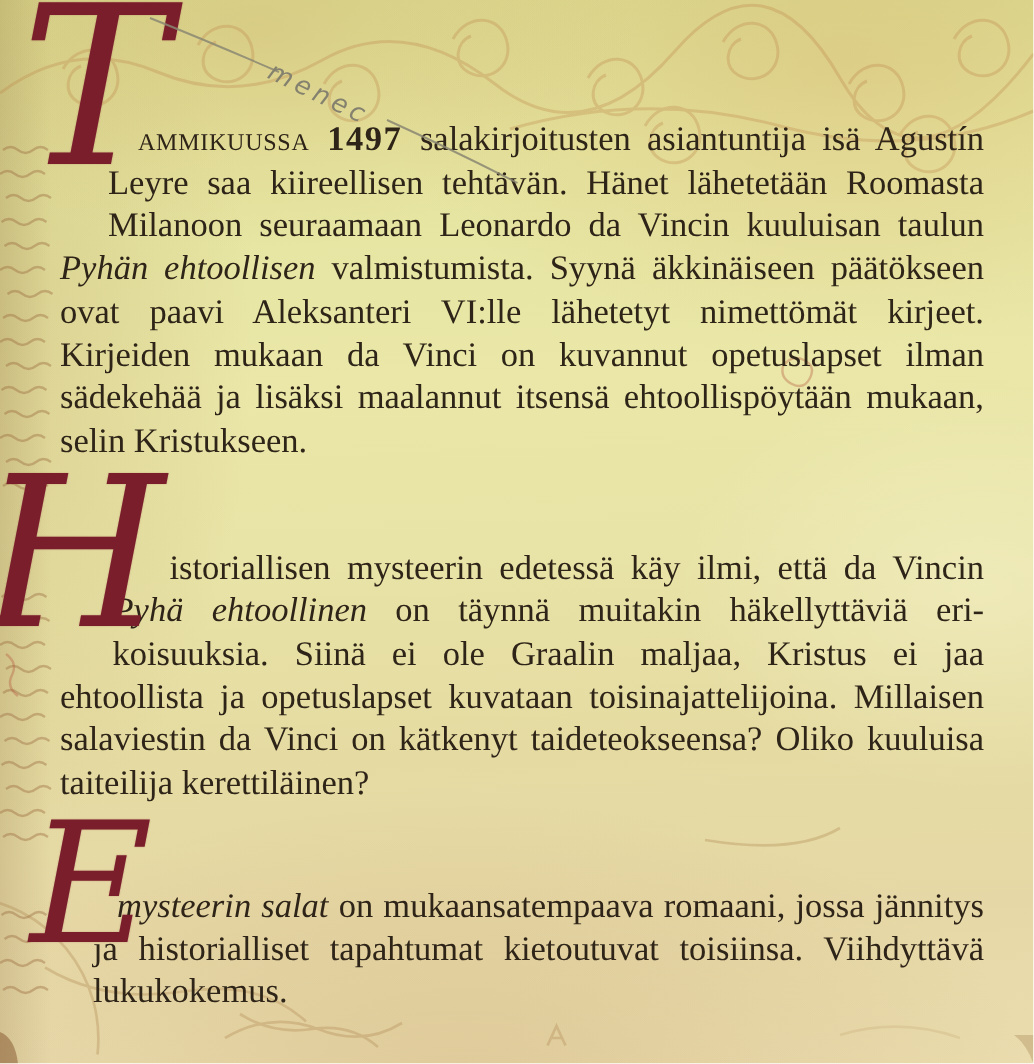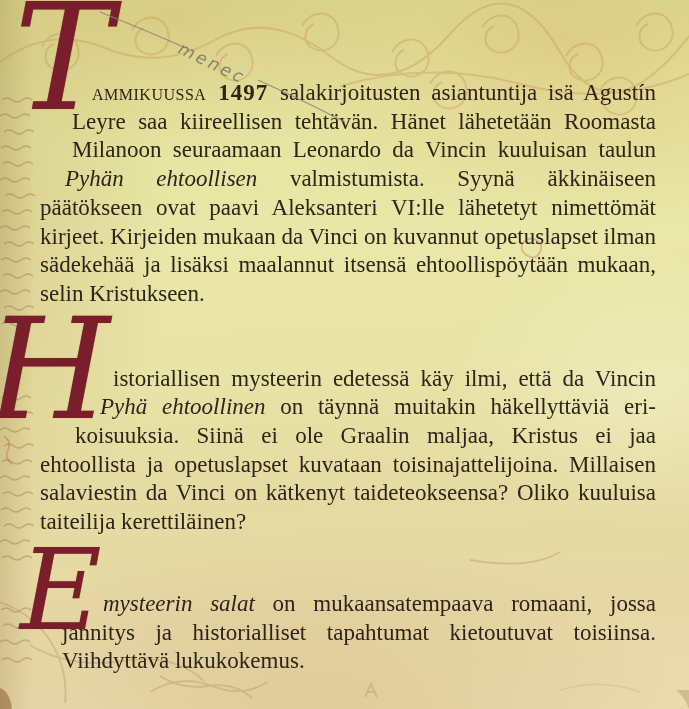--- a/index.html
+++ b/index.html
@@ -24,21 +24,21 @@
   .p1{margin-bottom:56px !important;}
   .p2{margin-bottom:53px !important;}
   .spacer{float:left;height:58px;}
   .sp1{width:32px;}
   .sp2{width:35px;}
   .sp3{width:22px;}
   .p2{text-indent:38px;}
   .p3{text-indent:16px;}
   .sc{font-variant:small-caps;letter-spacing:.5px;margin-left:20px;}
   .num{letter-spacing:1px;font-weight:bold;}
-  .it{font-style:italic;margin-left:25px;}
+  .it{font-style:italic;}
   .dropcap{
     position:absolute;color:#7b1e2c;font-family:"DejaVu Serif",serif;
     font-style:italic;line-height:1;z-index:3;
     text-shadow:0 0 1px rgba(123,30,44,.4);
   }
   .cap1{left:14px;top:-16px;font-size:148px;}
   .cap2{left:-12px;top:300px;font-size:140px;}
   .cap3{left:20px;top:534px;font-size:112px;}
   .handnote{
     position:absolute;left:184px;top:38px;z-index:4;

